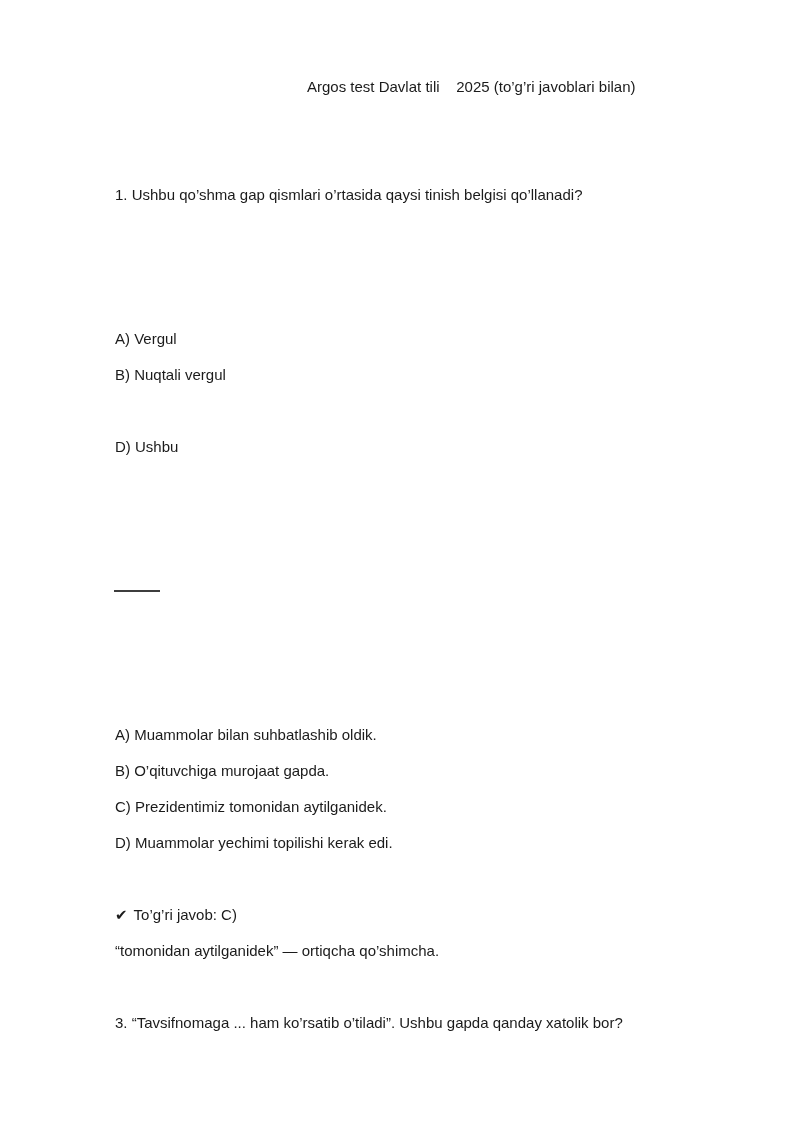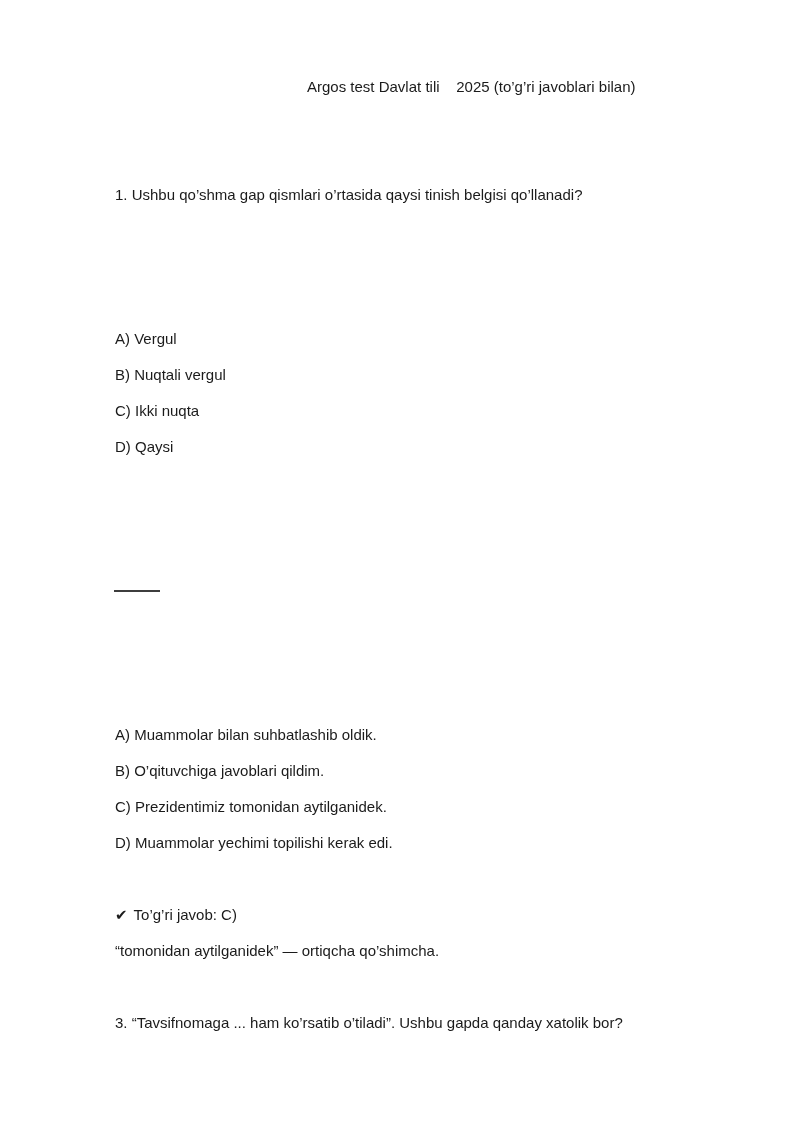--- a/index.html
+++ b/index.html
@@ -50,31 +50,30 @@
 
   <p class="line title" style="top:76px">Argos test Davlat tili    2025 (to’g’ri javoblari bilan)</p>
 
   <p class="line" style="top:184px">1. Ushbu qo’shma gap qismlari o’rtasida qaysi tinish belgisi qo’llanadi?</p>
 
 
   <p class="line" style="top:328px">A) Vergul</p>
 
   <p class="line" style="top:364px">B) Nuqtali vergul</p>
 
-  <p class="line" style="top:400px">C) Ikki nuqta</p>
 
-  <p class="line" style="top:436px">D) Qaysi</p>
+  <p class="line" style="top:436px">D) Ushbu</p>
 
 
   <div class="divider"></div>
 
 
   <p class="line" style="top:724px">A) Muammolar bilan suhbatlashib oldik.</p>
 
-  <p class="line" style="top:760px">B) O’qituvchiga javoblari qildim.</p>
+  <p class="line" style="top:760px">B) O’qituvchiga murojaat gapda.</p>
 
   <p class="line" style="top:832px">D) Muammolar yechimi topilishi kerak edi.</p>
 
   <p class="line" style="top:796px">C) Prezidentimiz tomonidan aytilganidek.</p>
 
   <p class="line" style="top:904px">
     <span class="check">✔</span><span>To’g’ri javob: C)</span>
   </p>
 
   <p class="line" style="top:940px">“tomonidan aytilganidek” — ortiqcha qo’shimcha.</p>

